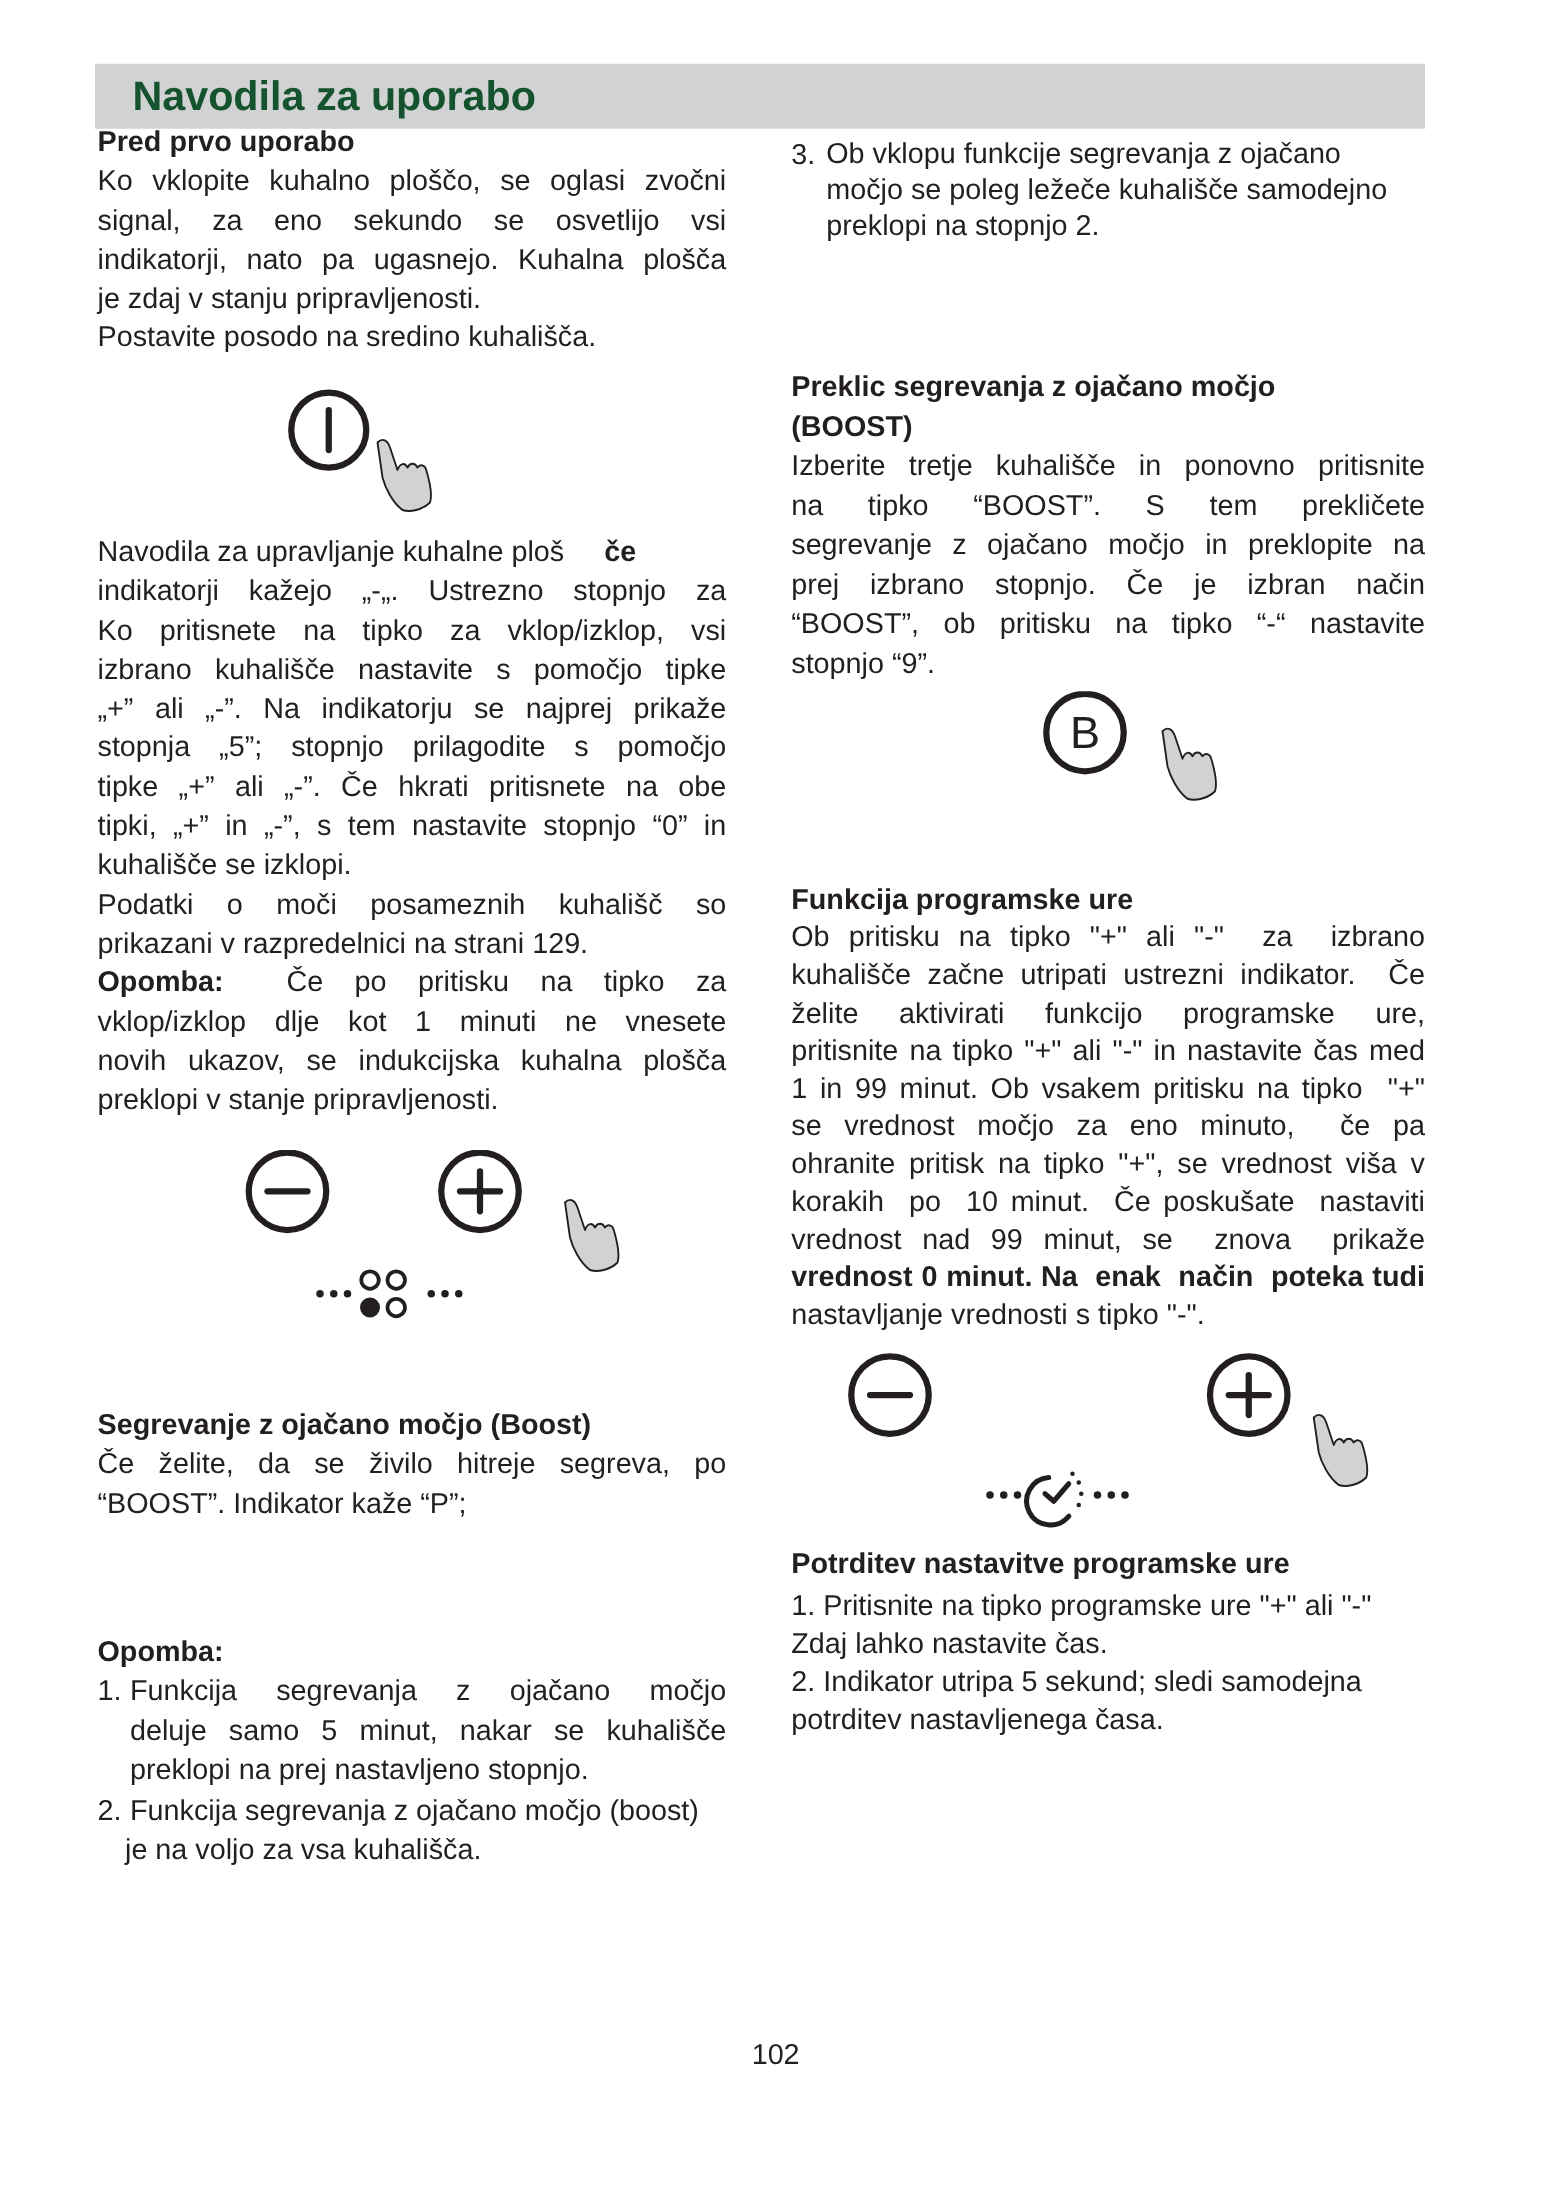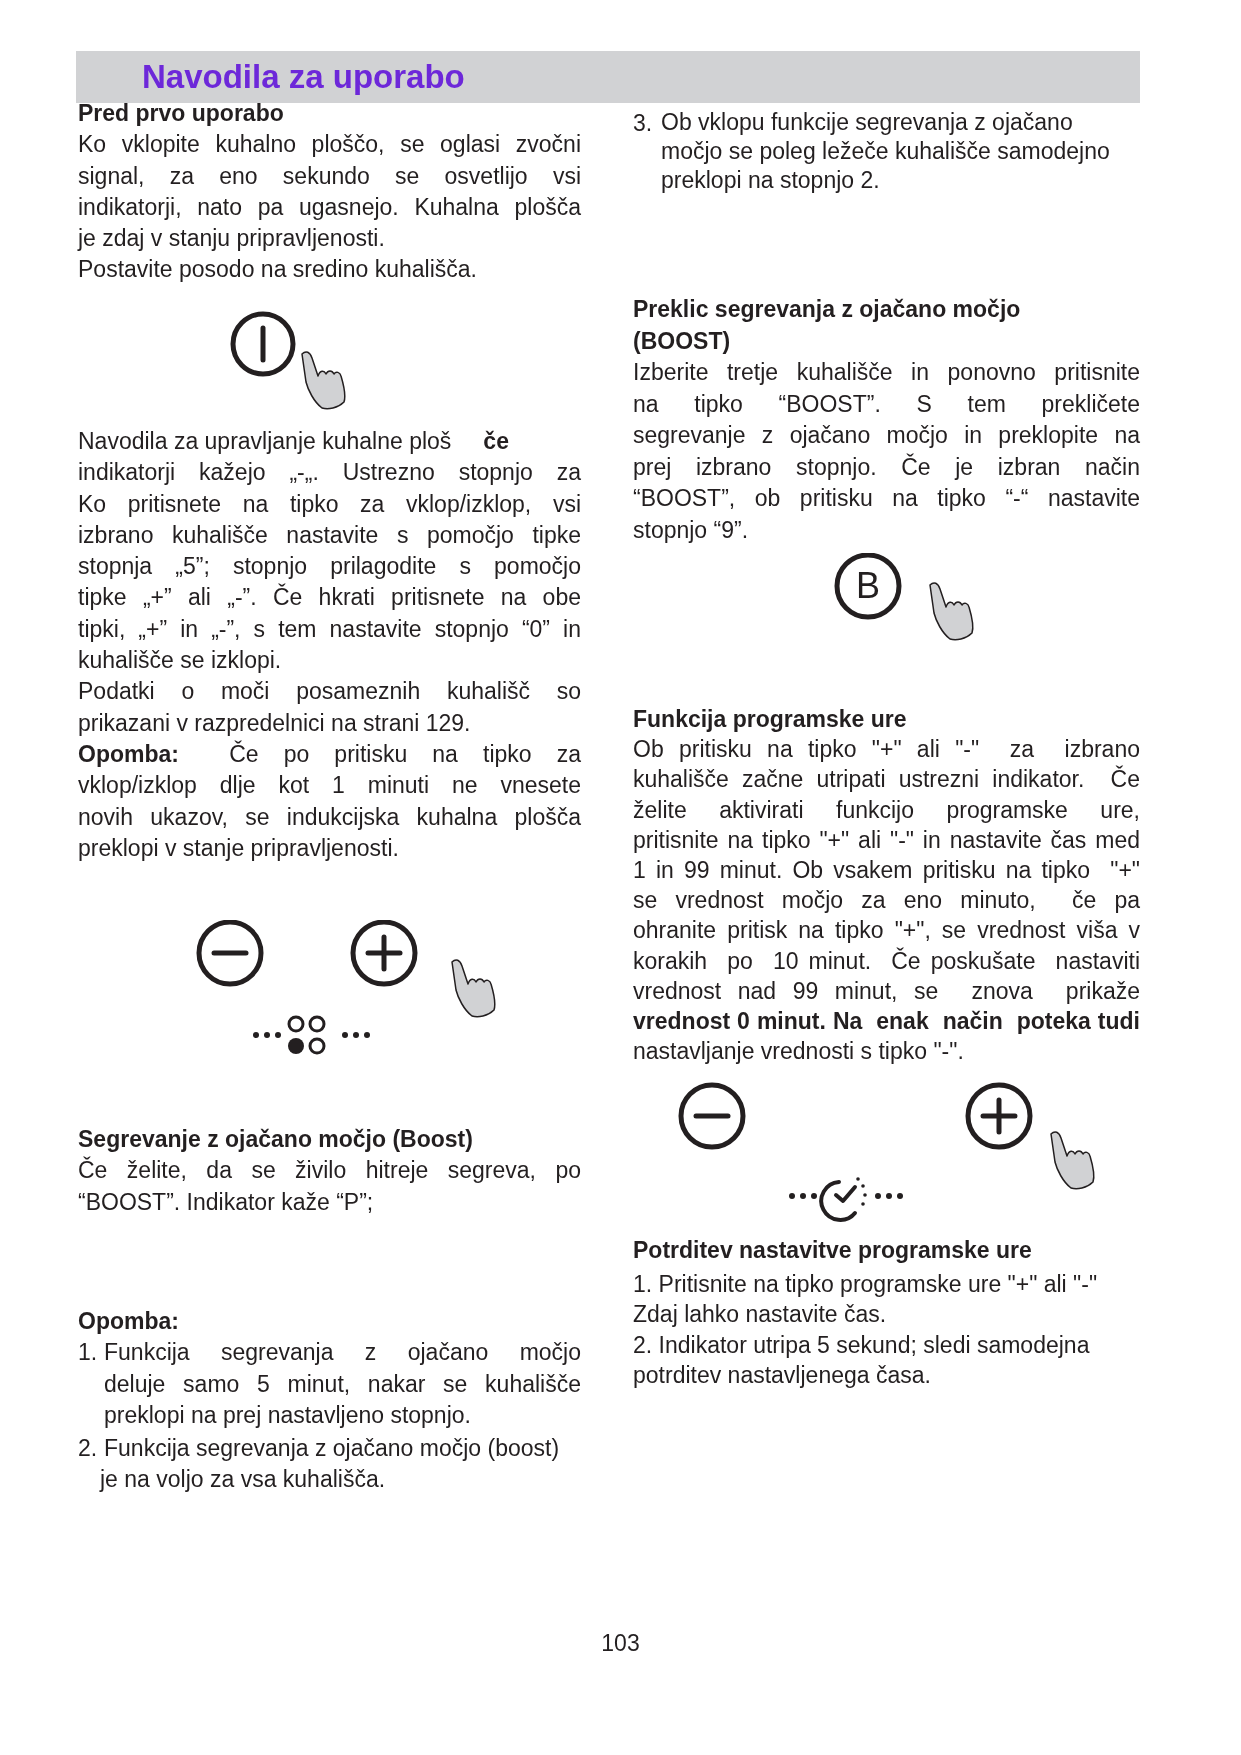--- a/index.html
+++ b/index.html
@@ -1,19 +1,19 @@
 <!DOCTYPE html>
 <html><head>
 <meta charset="utf-8">
 <style>
   html, body { margin:0; padding:0; background:#ffffff; }
   body { width:1241px; height:1755px; position:relative; overflow:hidden;
          font-family:"Liberation Sans", sans-serif; color:#231f20; }
   .header-bar { position:absolute; left:76px; top:51px; width:1064px; height:52px; background:#d1d2d4; }
-  .header-title { position:absolute; left:30px; top:5px; font-size:33px; font-weight:bold; line-height:42px; color:#6d28d9;margin-left:36px; }
+  .header-title { position:absolute; left:30px; top:5px; font-size:33px; font-weight:bold; line-height:42px; color:#14532d; }
   .col { position:absolute; font-size:23px; line-height:31.3px; }
   .col-left { left:78px; width:503px; }
   .col-right { left:633px; width:507px; }
   .h { font-weight:bold; }
   .j { text-align:justify; text-align-last:justify; }
   .nj { text-align:left; }
   .list-item { display:flex; }
   .list-num { flex:0 0 auto; width:26px; }
   .list-text { flex:1 1 auto; }
   .fig { position:absolute; }
@@ -48,20 +48,21 @@
   </svg>
 </div>
 
 <div class="col col-left" style="top:426px;">
   <div class="nj">
     <span>Navodila za upravljanje kuhalne ploš</span><span style="display:inline-block; width:32px;"></span><span class="h">če</span>
   </div>
   <div class="j">indikatorji kažejo „-„. Ustrezno stopnjo za</div>
   <div class="j">Ko pritisnete na tipko za vklop/izklop, vsi</div>
   <div class="j">izbrano kuhališče nastavite s pomočjo tipke</div>
+  <div class="j">„+” ali „-”. Na indikatorju se najprej prikaže</div>
   <div class="j">stopnja „5”; stopnjo prilagodite s pomočjo</div>
   <div class="j">tipke „+” ali „-”. Če hkrati pritisnete na obe</div>
   <div class="j">tipki, „+” in „-”, s tem nastavite stopnjo “0” in</div>
   <div class="nj">kuhališče se izklopi.</div>
   <div class="j">Podatki o moči posameznih kuhališč so</div>
   <div class="nj">prikazani v razpredelnici na strani 129.</div>
   <div class="j"><span class="h">Opomba:</span>&nbsp;&nbsp;<span>Če po pritisku na tipko za</span></div>
   <div class="j">vklop/izklop dlje kot 1 minuti ne vnesete</div>
   <div class="j">novih ukazov, se indukcijska kuhalna plošča</div>
   <div class="nj">preklopi v stanje pripravljenosti.</div>
@@ -210,13 +211,13 @@
 </div>
 
 <div class="col col-right" style="top:1235px; line-height:30.5px;">
   <div class="h nj" style="margin-bottom:3px;">Potrditev nastavitve programske ure</div>
   <div class="nj">1. Pritisnite na tipko programske ure "+" ali "-"</div>
   <div class="nj">Zdaj lahko nastavite čas.</div>
   <div class="nj">2. Indikator utripa 5 sekund; sledi samodejna</div>
   <div class="nj">potrditev nastavljenega časa.</div>
 </div>
 
-<div class="page-number">103</div>
+<div class="page-number">102</div>
 
 </body></html>

